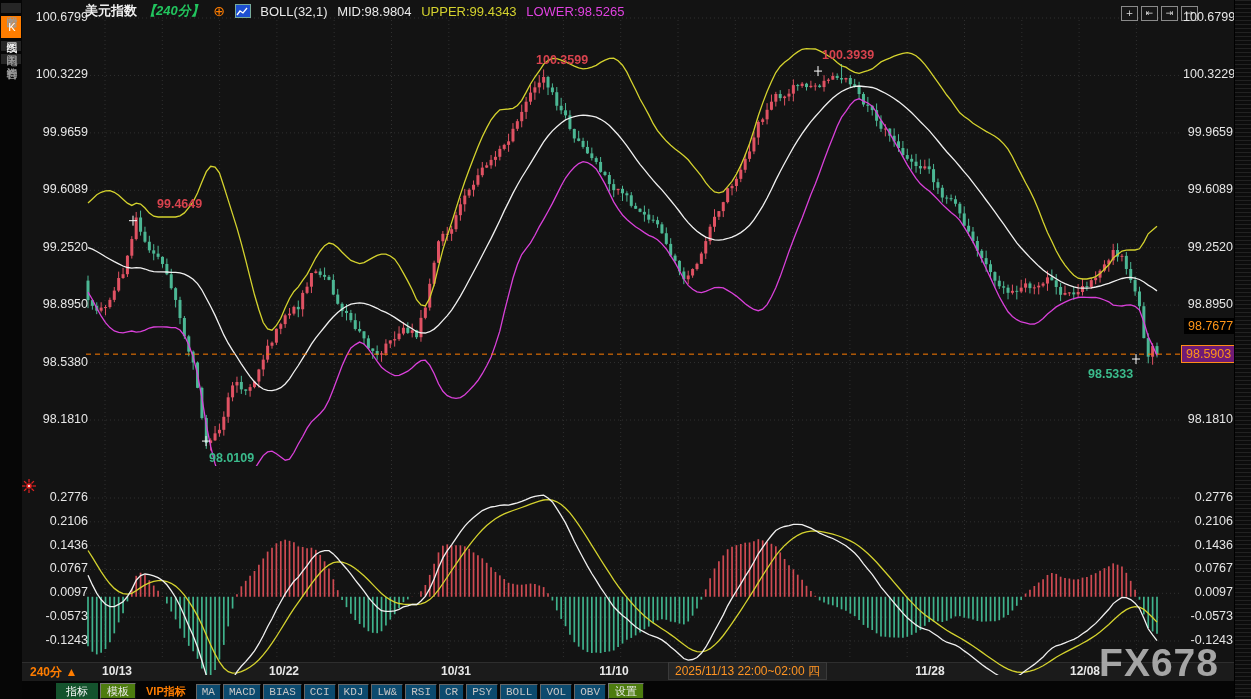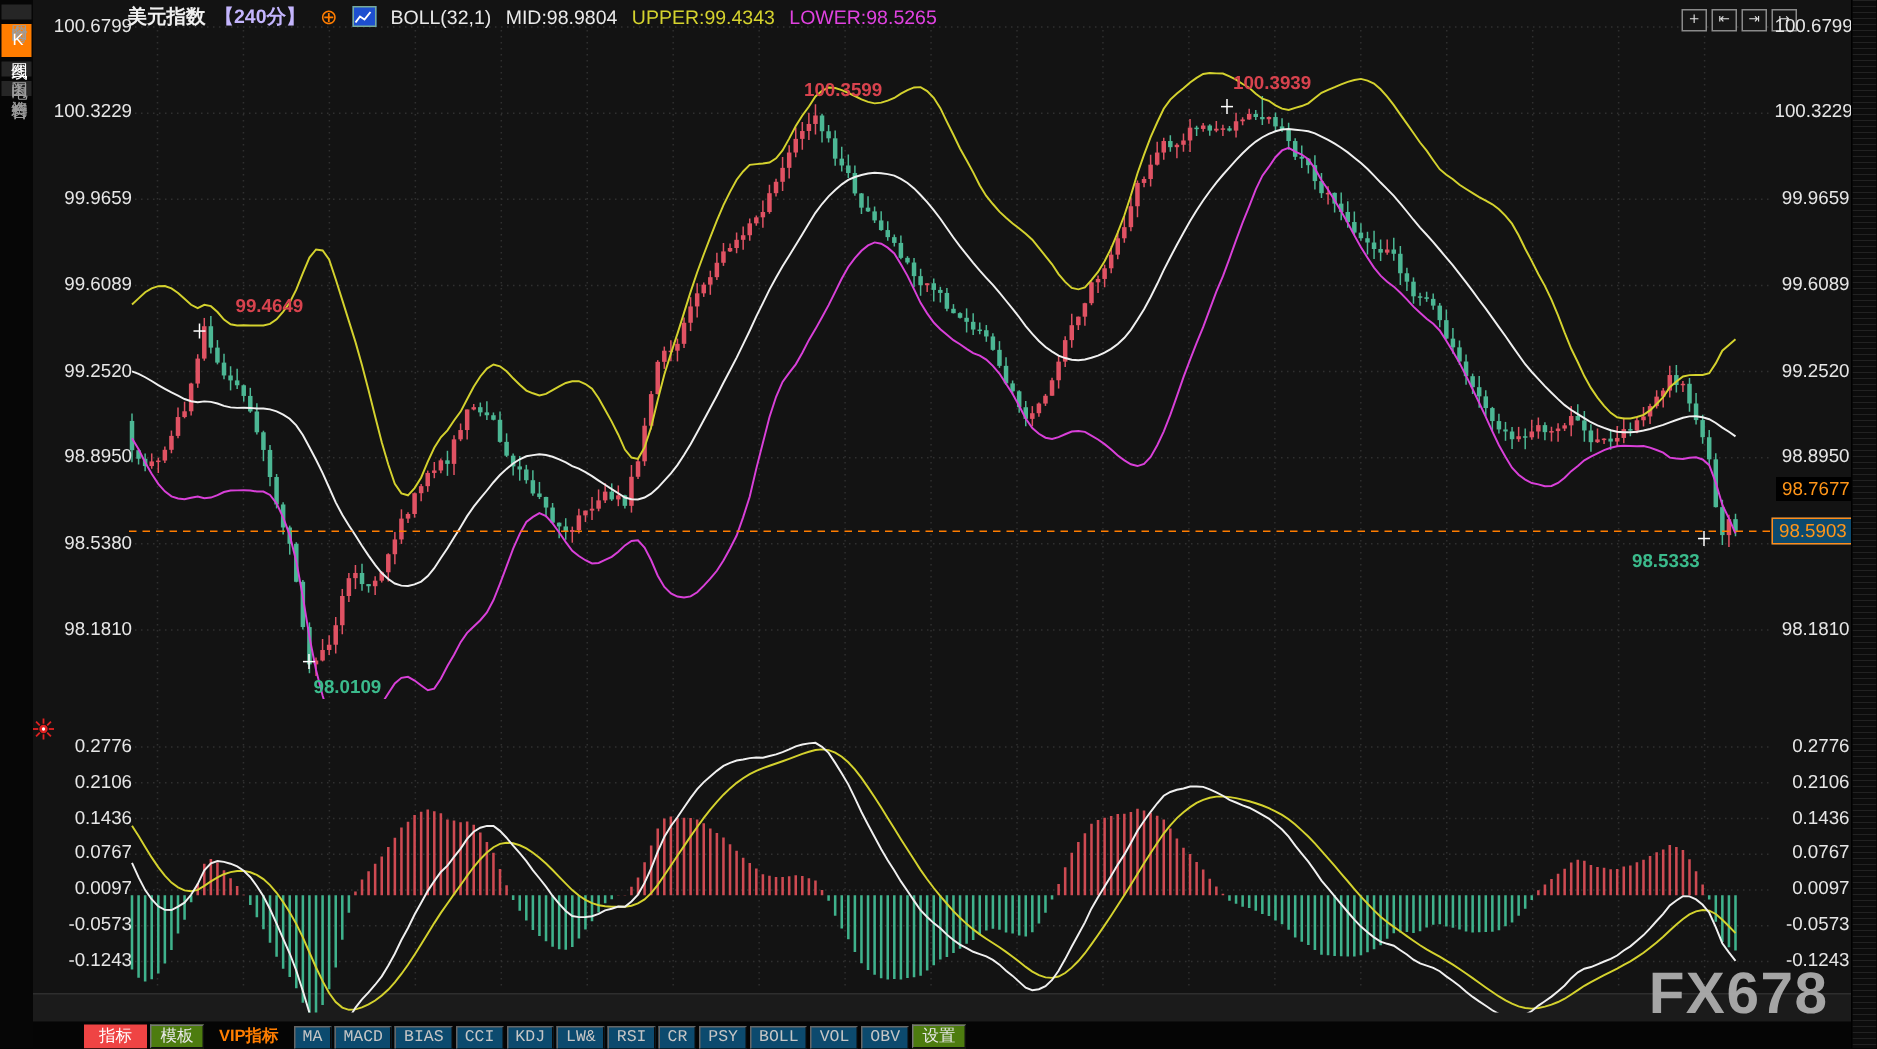--- a/index.html
+++ b/index.html
@@ -20,38 +20,38 @@
              padding:5px 0;background:#262626;color:#9c9c9c;font-size:11px;text-align:center;
              cursor:pointer;line-height:19px;}
   .side-item.active{background:#ff7d00;color:#fff;}
   
   #scroll-strip{position:absolute;right:0;top:0;width:16px;height:699px;z-index:5;background:#0c0c0c;
      background-image:repeating-linear-gradient(#222 0 1px,transparent 1px 4px);border-left:1px solid #000;}
   
   #hdr{position:absolute;left:85px;top:2px;font-size:13px;white-space:nowrap;}
   #hdr span{margin-right:6px;vertical-align:middle;}
   .t-sym{color:#f0f0f0;font-weight:bold;}
-  .t-per{color:#c4b5fd;font-weight:bold;}
+  .t-per{color:#22c55e;font-weight:bold;font-style:italic;}
   .t-plus{color:#ff7d00;font-size:14px;cursor:pointer;}
   .t-ind,.t-mid{color:#eaeaea;}
   .t-upper{color:#d4d22e;}
   .t-lower{color:#e042e0;}
   .mini-icon{display:inline-block;width:14px;height:12px;background:#1d4fd0;border:1px solid #7a9;
              vertical-align:-2px;}
   #win-btns{position:absolute;left:1118px;top:2px;}
   .win-btn{display:inline-block;width:15px;height:13px;margin-left:3px;background:#161616;
            border:1px solid #8a8a8a;color:#ddd;font-size:9px;line-height:12px;text-align:center;
            font-family:"DejaVu Sans",sans-serif;cursor:pointer;}
   
   .ylab{position:absolute;font-size:12.5px;color:#e6e6e6;width:62px;text-align:right;}
   .ylab.right{width:50px;}
   
   .ptag{position:absolute;font-size:12.5px;padding:1px 4px;white-space:nowrap;}
   #ref-tag{left:1184px;color:#ff9518;background:#000;}
-  #cur-tag{left:1181px;color:#ff9518;background:#0c4a6e;border:1px solid #ff8c1a;}
+  #cur-tag{left:1181px;color:#ff9518;background:#701a75;border:1px solid #ff8c1a;}
   
   .anno{position:absolute;font-size:12.5px;font-weight:bold;white-space:nowrap;}
   .anno.red{color:#d8434e;}
   .anno.green{color:#3bbb8c;}
   
   #macd-hdr{position:absolute;left:88px;top:478px;font-size:12.5px;white-space:nowrap;}
   #macd-hdr span{margin-right:8px;}
   .m-t{color:#eaeaea;}
   .m-diff{color:#eaeaea;}
   .m-dea{color:#d4d22e;}
@@ -59,21 +59,21 @@
   
   #time-axis{position:absolute;left:22px;top:662px;width:1213px;height:19px;z-index:4;font-size:12px;}
   #period-sel{position:absolute;left:8px;top:2px;color:#ff7d00;font-weight:bold;cursor:pointer;}
   .dlab{position:absolute;top:2px;transform:translateX(-50%);color:#e8e8e8;font-weight:bold;}
   #time-hi{position:absolute;top:0px;height:16px;line-height:16px;background:#262626;
            border:1px solid #3a3a3a;color:#ff9422;padding:0 6px;font-size:12px;}
   
   #toolbar{position:absolute;left:22px;bottom:0;width:1213px;height:18px;background:#050505;
            z-index:6;padding-left:33px;box-sizing:border-box;white-space:nowrap;}
   .tb-item{display:inline-block;margin:1px 1px 0 1px;font-size:11px;cursor:pointer;line-height:14px;}
-  .v-active{background:#ef4444;color:#fff;padding:1px 10px;}
+  .v-active{background:#14532d;color:#fff;padding:1px 10px;}
   .v-cjk{background:#4d7c0f;border:1px solid;border-color:#777 #111 #111 #777;color:#e8e8e8;padding:0 6px;}
   .v-vip{color:#ff7d00;padding:1px 8px;font-weight:bold;}
   .v-box{background:#0c4a6e;border:1px solid;border-color:#666 #0a0a0a #0a0a0a #666;color:#c6c6c6;
          font-family:Liberation Mono, monospace;padding:0 5px;}
 </style>
 </head>
 <body>
 
 <div id="chart-bg"></div>
 <div id="axis-row-bg"></div>
@@ -953,20 +953,30 @@
   <div id="labels-macd-right">
       <div class="ylab right" style="left: 1183px; top: 490px;">0.2776</div>
       <div class="ylab right" style="left: 1183px; top: 513.839px;">0.2106</div>
       <div class="ylab right" style="left: 1183px; top: 537.679px;">0.1436</div>
       <div class="ylab right" style="left: 1183px; top: 561.482px;">0.0767</div>
       <div class="ylab right" style="left: 1183px; top: 585.321px;">0.0097</div>
       <div class="ylab right" style="left: 1183px; top: 609.161px;">-0.0573</div>
       <div class="ylab right" style="left: 1183px; top: 633px;">-0.1243</div>
     </div>
 
+  <div id="time-axis">
+    <span id="period-sel">
+      <span>240分</span>
+      <span>▲</span>
+    </span>
+    <span id="date-list">
+      
+    <span class="dlab" style="left: 95px;">10/13</span><span class="dlab" style="left: 262px;">10/22</span><span class="dlab" style="left: 434px;">10/31</span><span class="dlab" style="left: 592px;">11/10</span><span class="dlab" style="left: 908px;">11/28</span><span class="dlab" style="left: 1063px;">12/08</span></span>
+    <span id="time-hi" style="left: 646px;">2025/11/13 22:00~02:00 四</span>
+  </div>
 
   <div id="toolbar">
     
   <span class="tb-item v-active">指标</span><span class="tb-item v-cjk">模板</span><span class="tb-item v-vip">VIP指标</span><span class="tb-item v-box">MA</span><span class="tb-item v-box">MACD</span><span class="tb-item v-box">BIAS</span><span class="tb-item v-box">CCI</span><span class="tb-item v-box">KDJ</span><span class="tb-item v-box">LW&amp;</span><span class="tb-item v-box">RSI</span><span class="tb-item v-box">CR</span><span class="tb-item v-box">PSY</span><span class="tb-item v-box">BOLL</span><span class="tb-item v-box">VOL</span><span class="tb-item v-box">OBV</span><span class="tb-item v-cjk">设置</span></div>
 </div>
 
 <div id="sidebar">
 
 <div class="side-item">分时图</div>
     <div class="side-item active">K线图</div>

